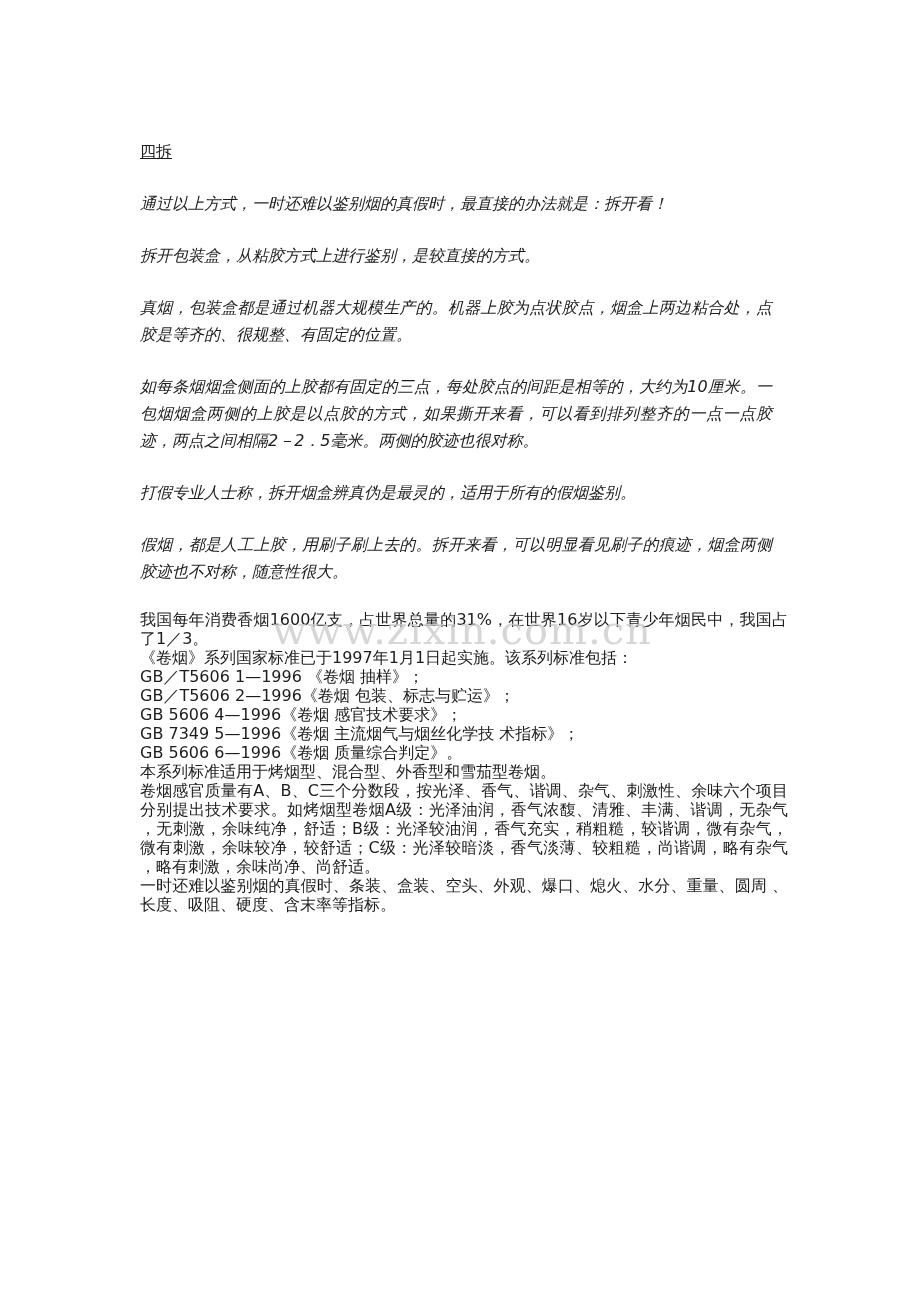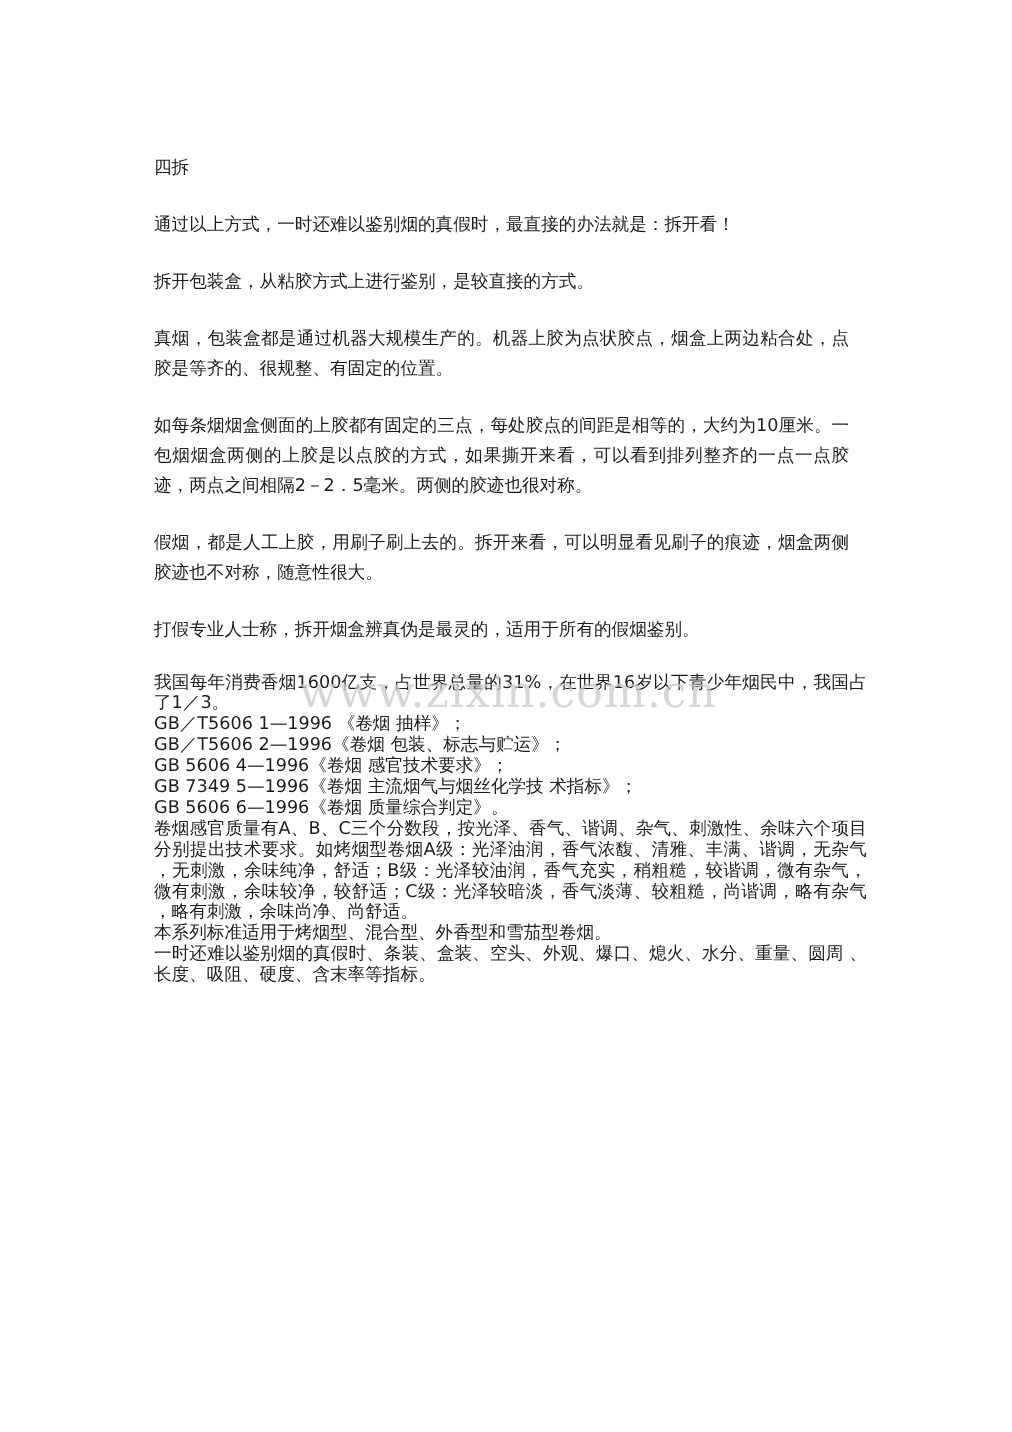--- a/index.html
+++ b/index.html
@@ -29,24 +29,26 @@
     top: 138px;
     width: 648px;
     font-size: 16px;
     text-align: justify;
   }
   .doc-title {
     font-size: 16px;
     font-weight: normal;
     line-height: 27px;
     margin: 0 0 25px 0;
+    text-decoration: underline;
   }
   .para {
     margin: 0 16px 25px 0;
     line-height: 27px;
+    font-style: italic;
   }
   .cont .line {
     margin: 0;
     line-height: 19px;
   }
   .cont {
     margin-top: 18px;
   }
   .watermark {
     position: absolute;
@@ -73,30 +75,31 @@
   <div class="watermark">www.zixin.com.cn</div>
 
   <div class="content">
     <h1 class="doc-title">四拆</h1>
 
     <div id="spaced-container" class="spaced">
         <p class="para">通过以上方式，一时还难以鉴别烟的真假时，最直接的办法就是：拆开看！</p>
         <p class="para">拆开包装盒，从粘胶方式上进行鉴别，是较直接的方式。</p>
         <p class="para">真烟，包装盒都是通过机器大规模生产的。机器上胶为点状胶点，烟盒上两边粘合处，点胶是等齐的、很规整、有固定的位置。</p>
         <p class="para">如每条烟烟盒侧面的上胶都有固定的三点，每处胶点的间距是相等的，大约为10厘米。一包烟烟盒两侧的上胶是以点胶的方式，如果撕开来看，可以看到排列整齐的一点一点胶迹，两点之间相隔2－2．5毫米。两侧的胶迹也很对称。</p>
+        <p class="para">打假专业人士称，拆开烟盒辨真伪是最灵的，适用于所有的假烟鉴别。</p>
         <p class="para">假烟，都是人工上胶，用刷子刷上去的。拆开来看，可以明显看见刷子的痕迹，烟盒两侧胶迹也不对称，随意性很大。</p>
-        <p class="para">打假专业人士称，拆开烟盒辨真伪是最灵的，适用于所有的假烟鉴别。</p>
       </div>
 
     <div id="continuous-container" class="cont">
         <p class="line">我国每年消费香烟1600亿支，占世界总量的31%，在世界16岁以下青少年烟民中，我国占 了1／3。</p>
+        <p class="line">《卷烟》系列国家标准已于1997年1月1日起实施。该系列标准包括：</p>
         <p class="line">GB／T5606 1—1996 《卷烟 抽样》；</p>
         <p class="line">GB／T5606 2—1996《卷烟 包装、标志与贮运》；</p>
         <p class="line">GB 5606 4—1996《卷烟 感官技术要求》；</p>
         <p class="line">GB 7349 5—1996《卷烟 主流烟气与烟丝化学技 术指标》；</p>
         <p class="line">GB 5606 6—1996《卷烟 质量综合判定》。</p>
+        <p class="line">本系列标准适用于烤烟型、混合型、外香型和雪茄型卷烟。</p>
         <p class="line">卷烟感官质量有A、B、C三个分数段，按光泽、香气、谐调、杂气、刺激性、余味六个项目 分别提出技术要求。如烤烟型卷烟A级：光泽油润，香气浓馥、清雅、丰满、谐调，无杂气 ，无刺激，余味纯净，舒适；B级：光泽较油润，香气充实，稍粗糙，较谐调，微有杂气， 微有刺激，余味较净，较舒适；C级：光泽较暗淡，香气淡薄、较粗糙，尚谐调，略有杂气 ，略有刺激，余味尚净、尚舒适。</p>
-        <p class="line">本系列标准适用于烤烟型、混合型、外香型和雪茄型卷烟。</p>
         <p class="line">一时还难以鉴别烟的真假时、条装、盒装、空头、外观、爆口、熄火、水分、重量、圆周 、长度、吸阻、硬度、含末率等指标。</p>
       </div>
   </div>
 
 </div>
 
 </body></html>

